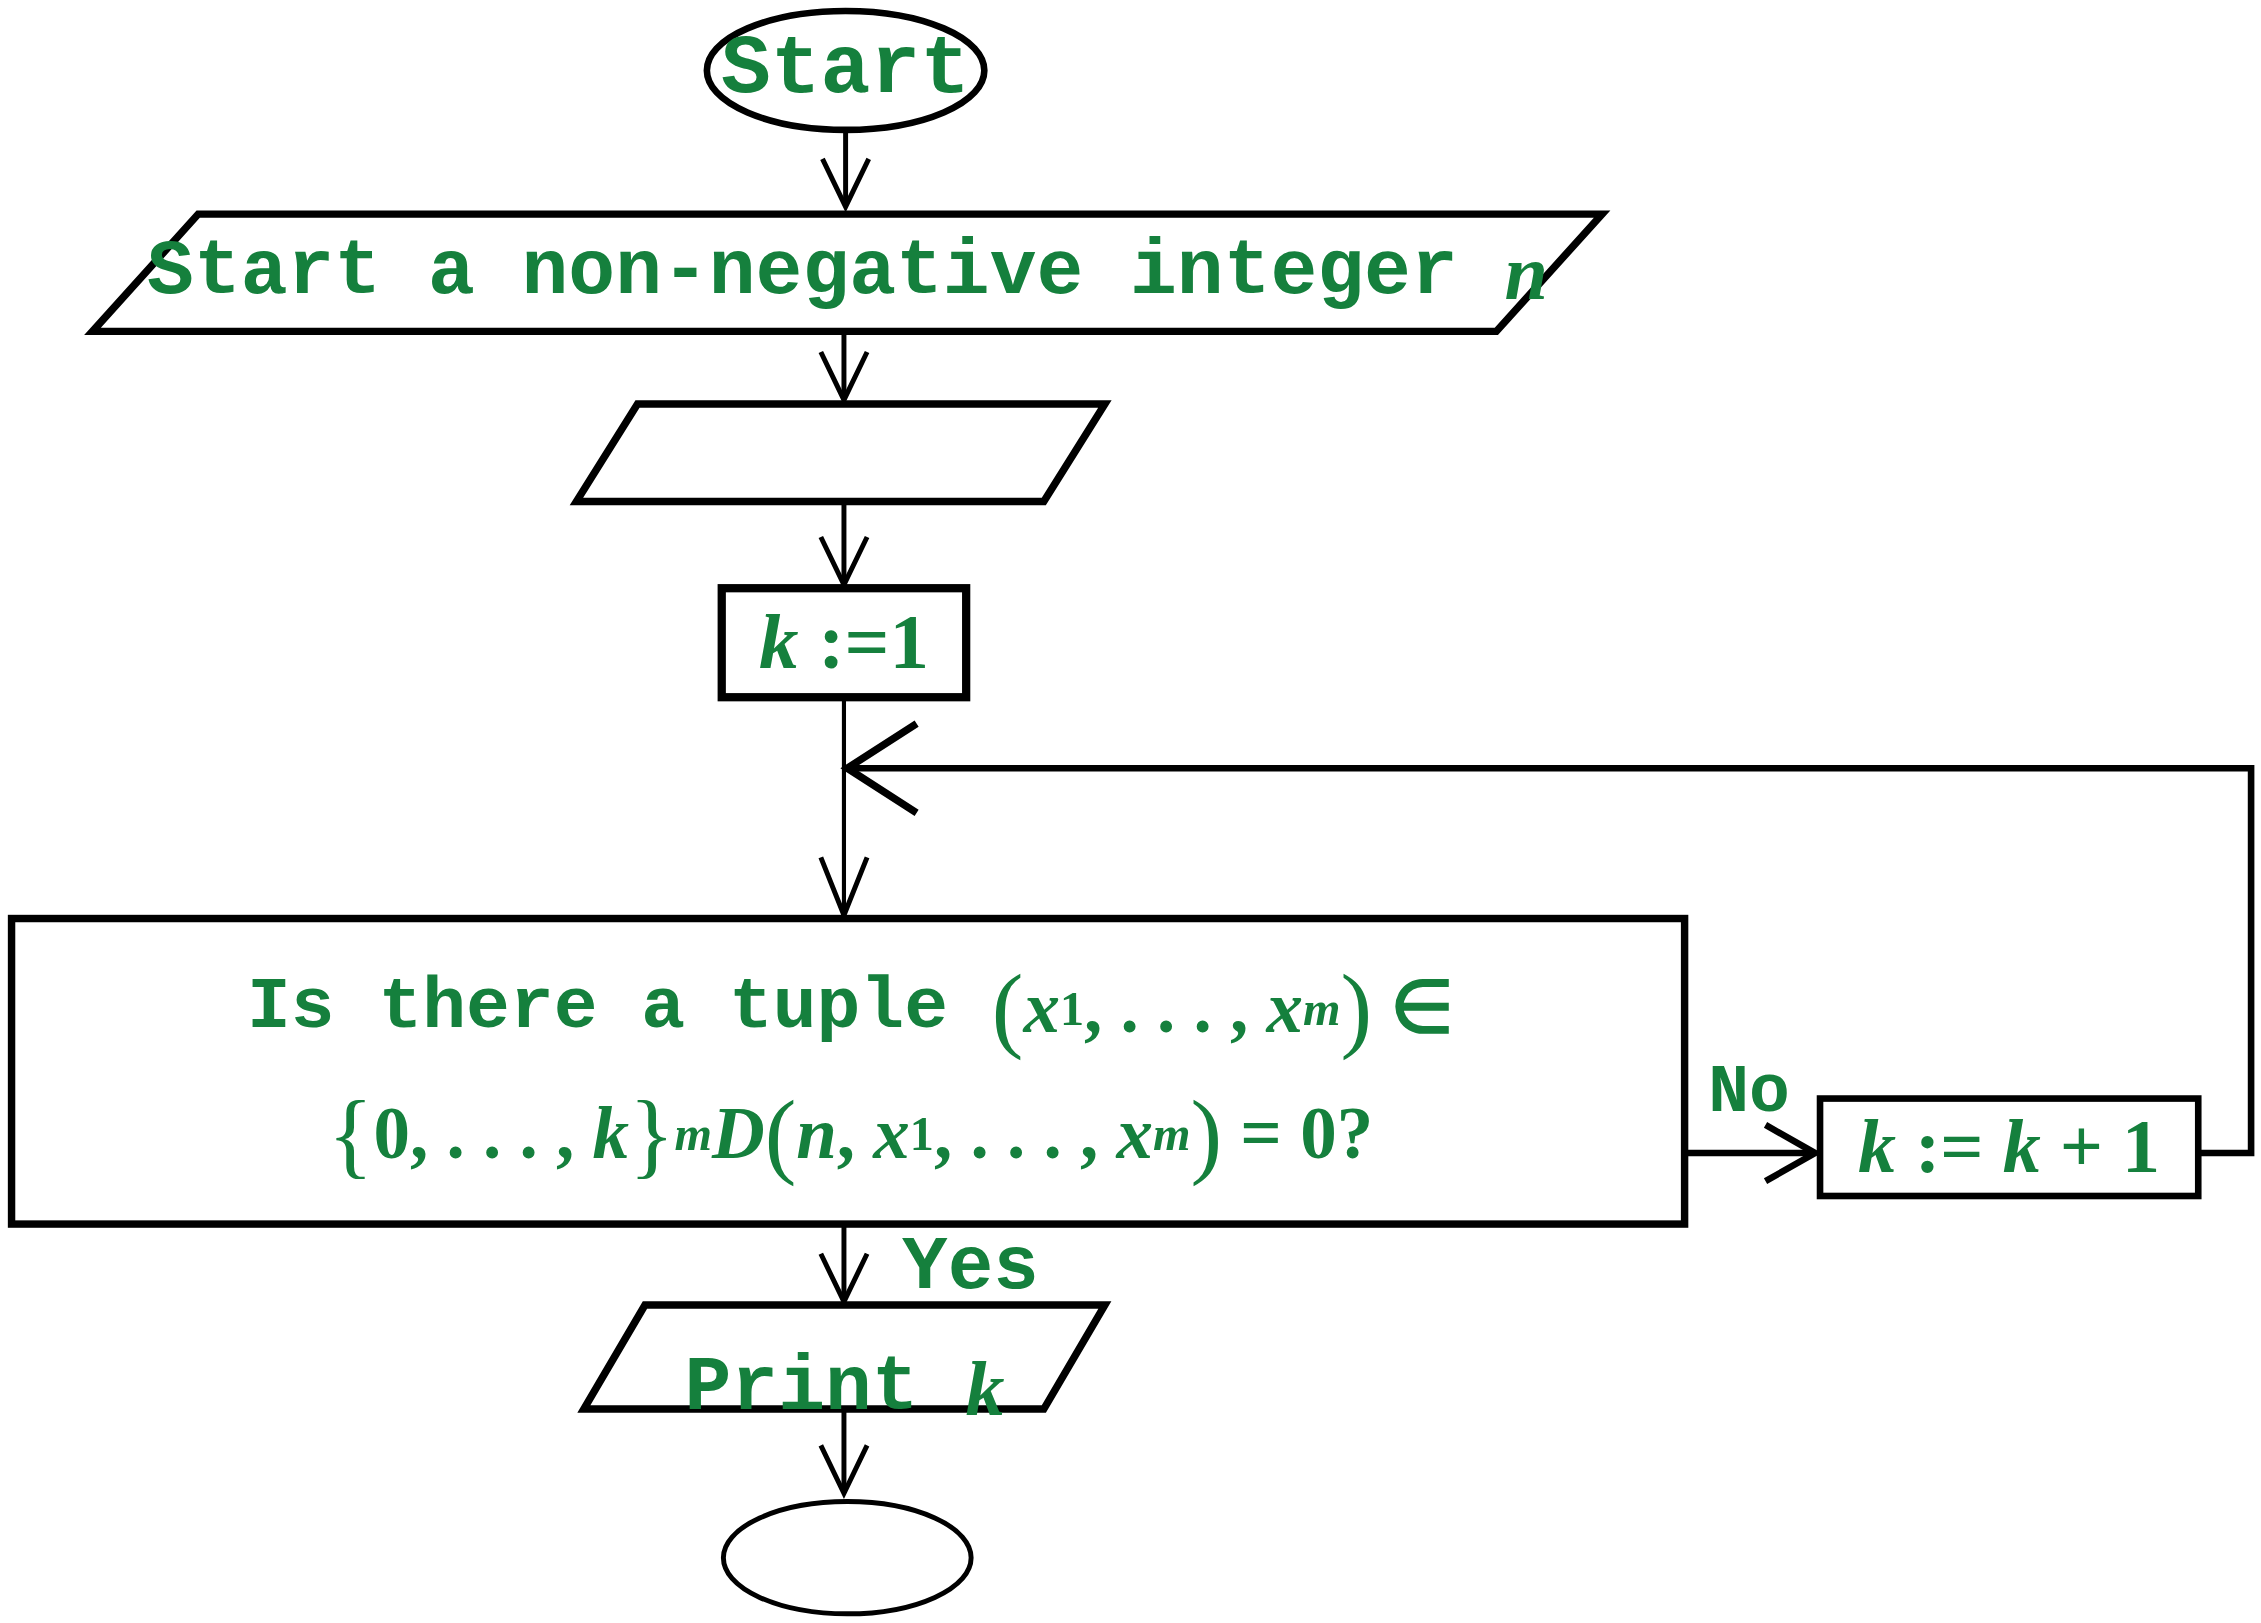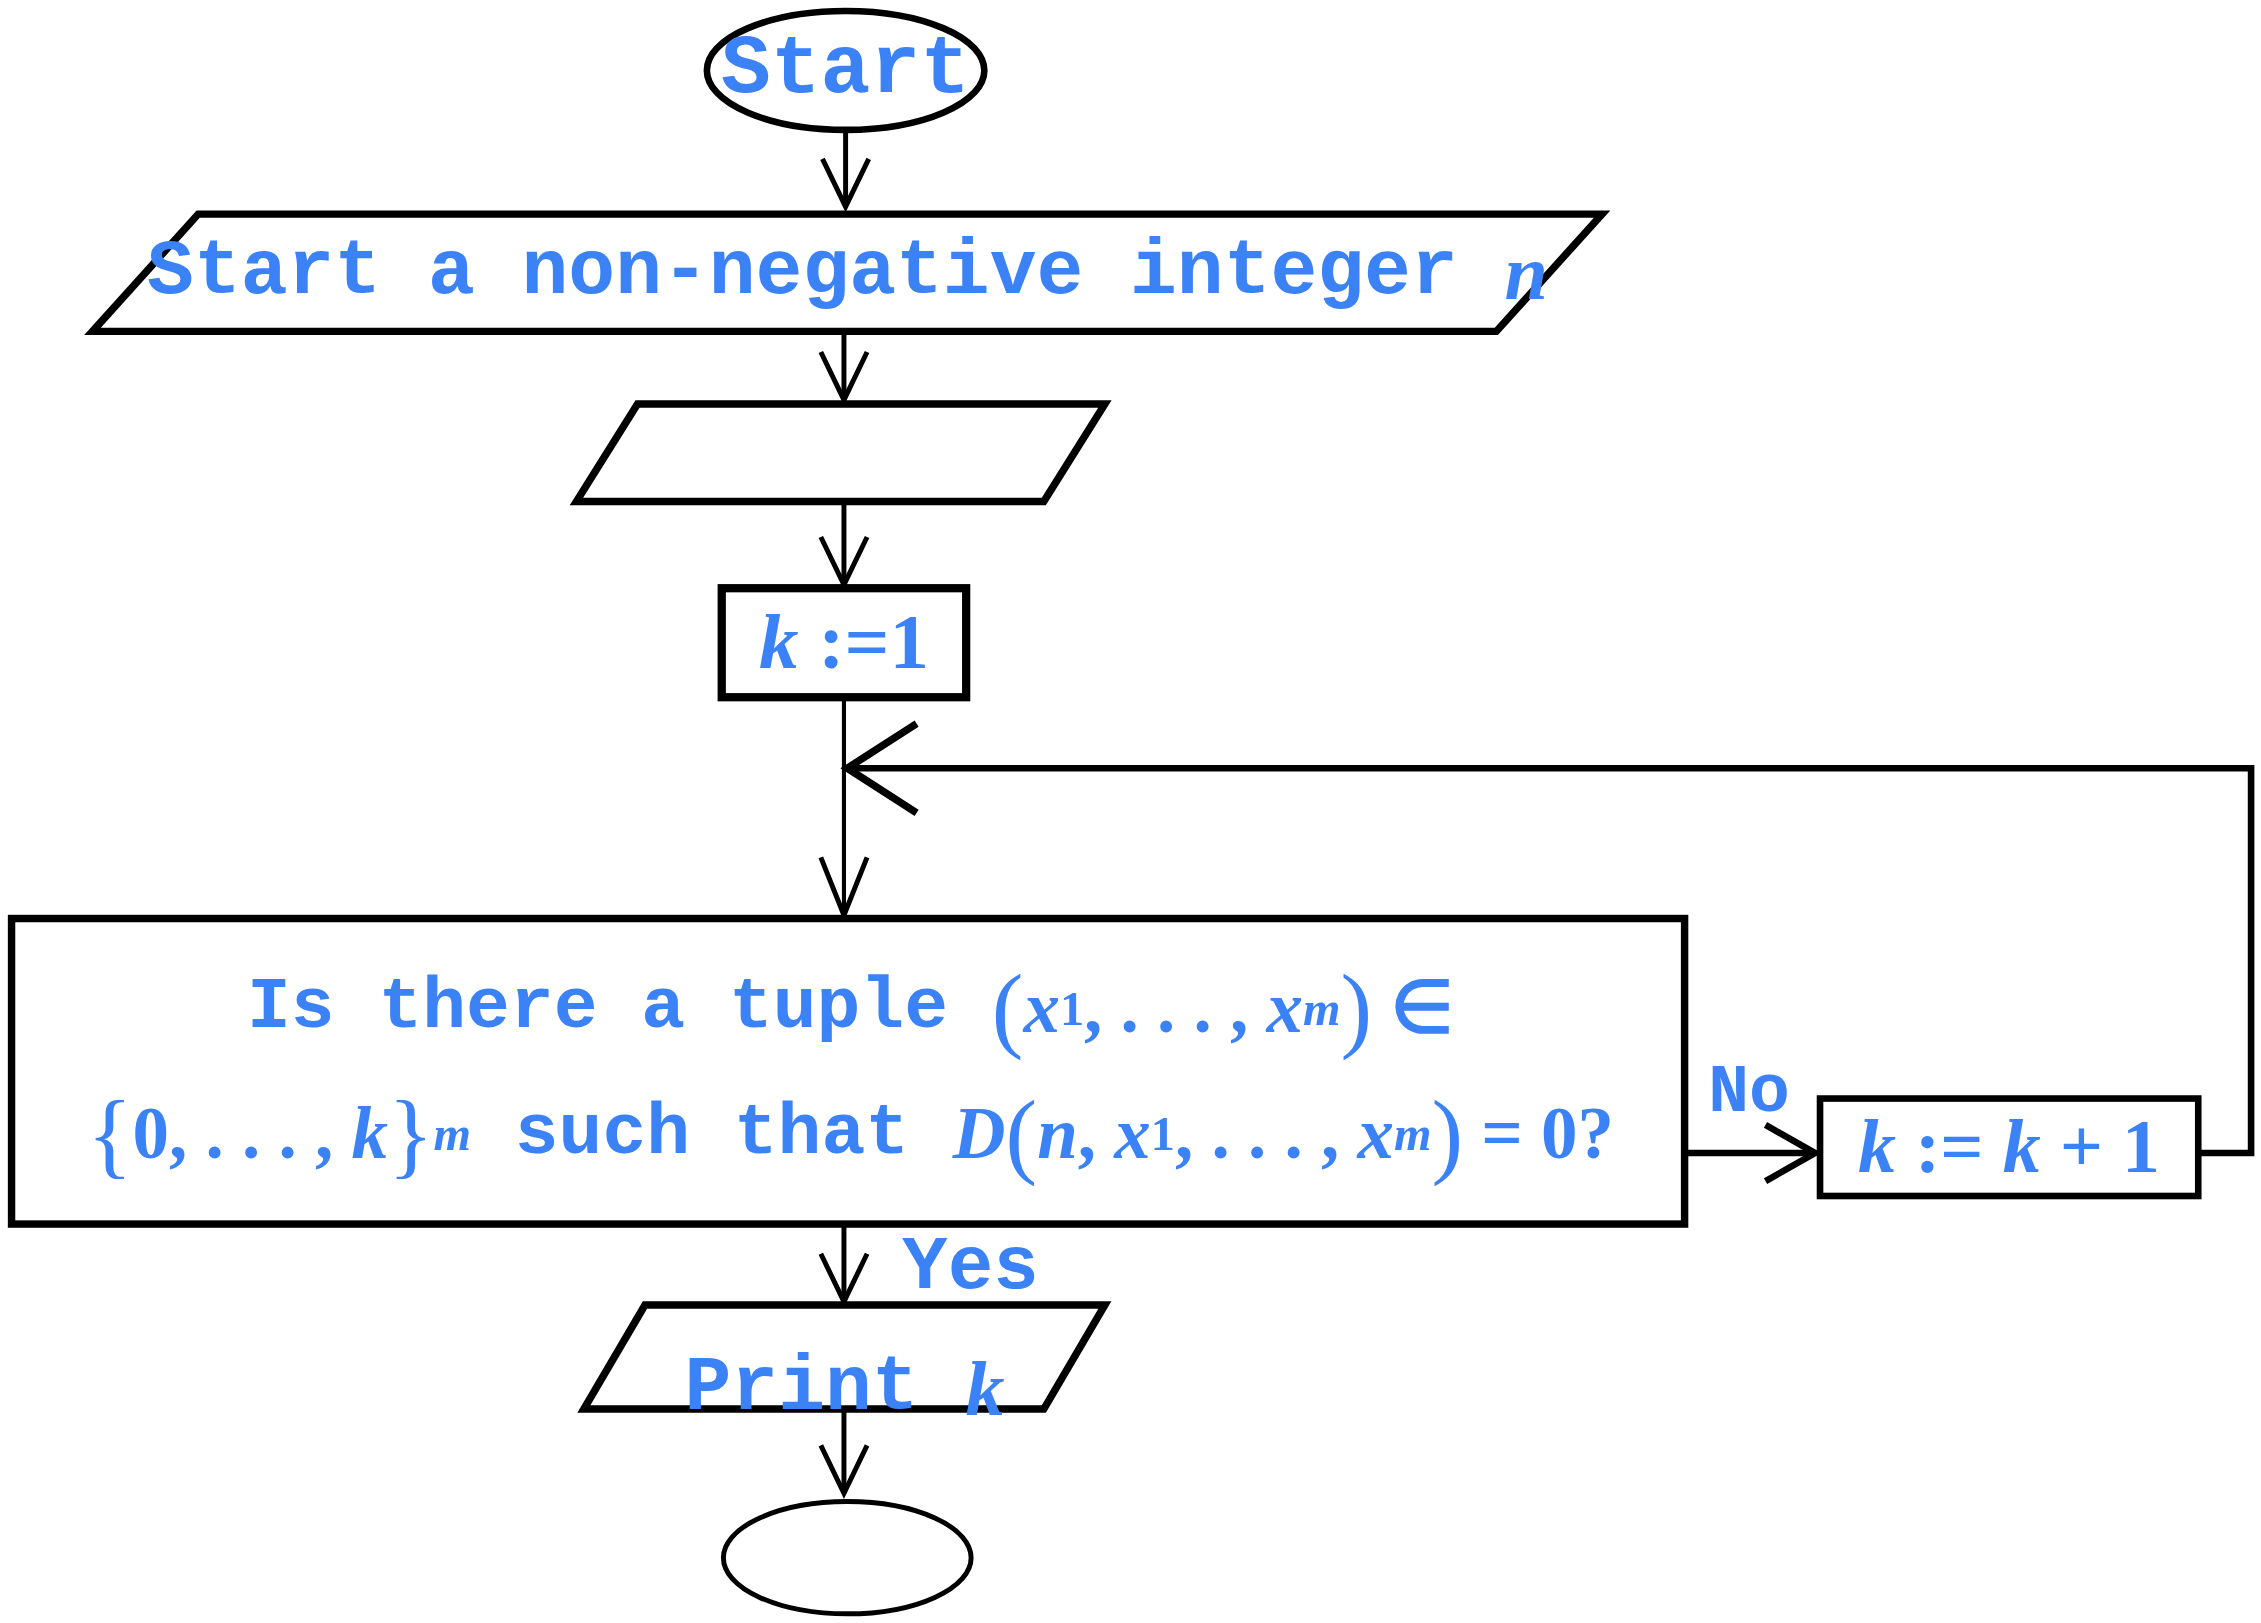--- a/index.html
+++ b/index.html
@@ -12,21 +12,21 @@
     overflow:hidden;
   }
   .stage svg { position:absolute; left:0; top:0; }
   .shape { fill:none; stroke:#000000; stroke-linecap:butt; stroke-linejoin:miter; }
   .lbl {
     position:absolute;
     display:flex;
     align-items:center;
     justify-content:center;
     white-space:pre;
-    color:#3b82f6;
+    color:#15803d;
     line-height:1.1;
     text-align:right;
   }
   
   .t { font-family:"Liberation Mono", monospace; font-weight:700; }
   
   .s { font-family:"Liberation Serif", serif; font-weight:600; font-style:normal; }
   
   .v { font-family:"Liberation Serif", serif; font-weight:600; font-style:italic; }
   .paren { font-weight:400; font-size:1.3em; line-height:0; }
@@ -124,21 +124,20 @@
       <sub class="v">m</sub>
       <span class="s paren">)</span>
       <span class="s"> ∈</span>
     </div>
     <div class="dline">
       <span class="s paren">{</span>
       <span class="s">0, . . . , </span>
       <span class="v">k</span>
       <span class="s paren">}</span>
       <sup class="v">m</sup>
-      <span class="t"> such that </span>
       <span class="v">D</span>
       <span class="s paren">(</span>
       <span class="v">n</span>
       <span class="s">, </span>
       <span class="v">x</span>
       <sub class="s">1</sub>
       <span class="s">, . . . , </span>
       <span class="v">x</span>
       <sub class="v">m</sub>
       <span class="s paren">)</span>

